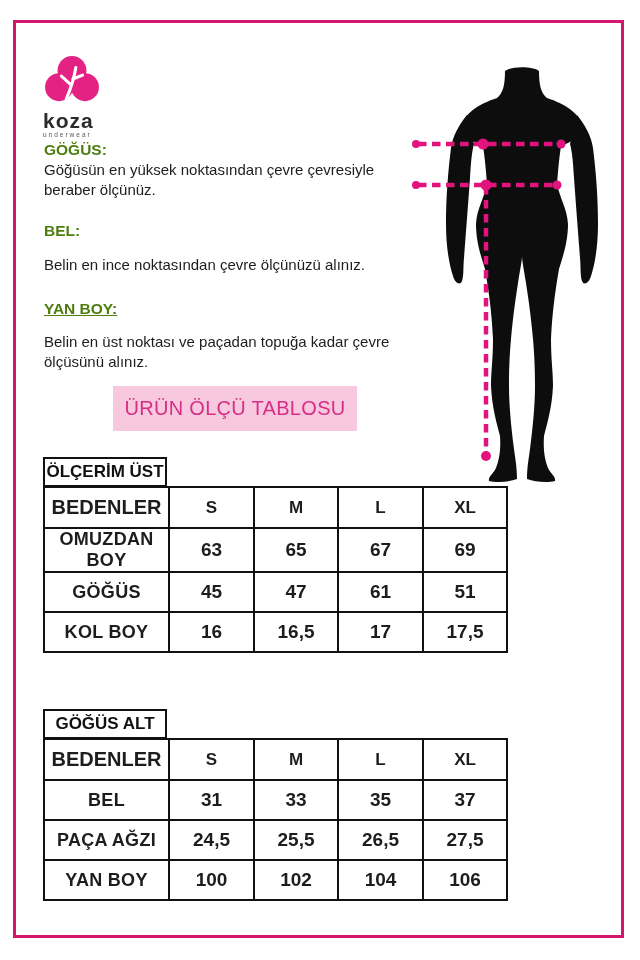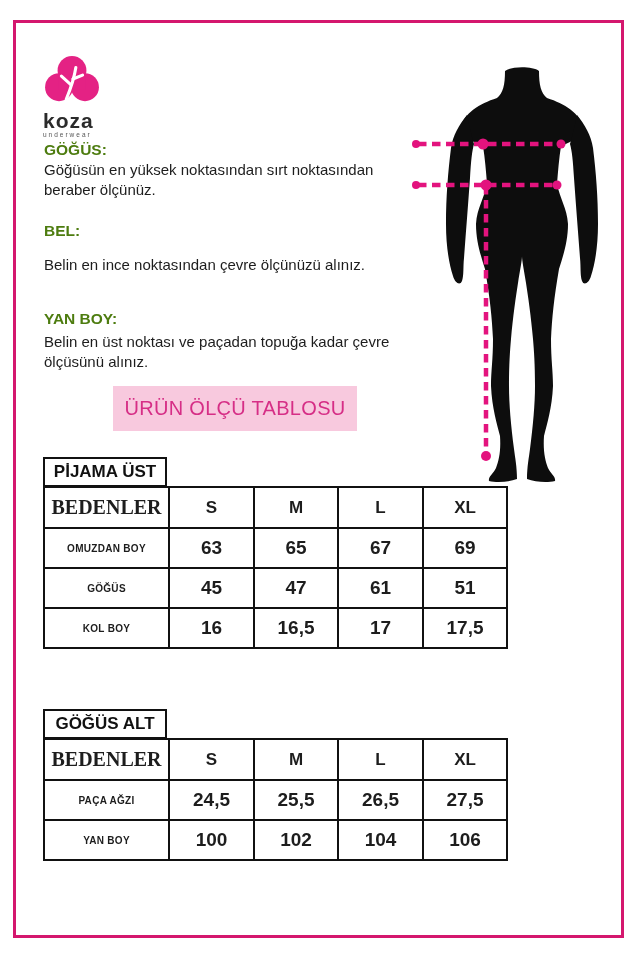--- a/index.html
+++ b/index.html
@@ -19,43 +19,43 @@
 
   
   #page-title{left:98px;top:102px;width:268px;text-align:center;
     font-size:21px;font-weight:bold;color:#e20c7b;letter-spacing:0.2px;}
 
   
   .section-head{left:44px;width:350px;font-size:15.5px;font-weight:bold;color:#4d7c0f;}
   .section-body{left:44px;width:352px;font-size:15px;line-height:20px;color:#1d1d1d;}
   #sec0-head{top:141px;} #sec0-body{top:160px;}
   #sec1-head{top:222px;} #sec1-body{top:255px;}
-  #sec2-head{top:310px;} #sec2-body{top:332px;}
+  #sec2-head{top:300px;text-decoration:underline;} #sec2-body{top:332px;}
 
   
   #figure{left:405px;top:55px;width:220px;height:445px;}
 
   
   #banner{left:113px;top:386px;width:244px;height:45px;background:#f8c9de;
     display:flex;align-items:center;justify-content:center;
     font-size:20px;font-weight:normal;color:#d62e86;letter-spacing:0.3px;}
 
   
   .tbl-box{left:43px;width:120px;height:26px;border:2px solid #111;
     display:flex;align-items:center;justify-content:center;
     font-size:17px;font-weight:bold;color:#111;background:#fff;}
   #tbox0{top:457px;} #tbox1{top:709px;}
 
   
   table.size{position:absolute;left:43px;width:463px;border-collapse:collapse;table-layout:fixed;background:#fff;}
   #table0{top:486px;} #table1{top:738px;}
   table.size td{border:2px solid #111;text-align:center;vertical-align:middle;padding:0;}
-  table.size .hdr-first{font-size:20px;font-weight:bold;height:39px;font-family:Liberation Serif, serif;}
+  table.size .hdr-first{font-size:20px;font-weight:bold;height:39px;}
   table.size .hdr{font-size:17px;font-weight:bold;}
-  table.size .rowlabel{font-size:10px;font-weight:bold;letter-spacing:0.3px;height:38px;}
+  table.size .rowlabel{font-size:18px;font-weight:bold;letter-spacing:0.3px;height:38px;}
   table.size .val{font-size:19px;font-weight:bold;}
 </style>
 </head>
 <body>
 
 <div id="canvas">
 
   <div id="frame" class="abs"></div>
 
   <div id="logo" class="abs">
@@ -71,21 +71,21 @@
         <path d="M 29,31 L 19,22"></path>
         <path d="M 31,25 L 41,21"></path>
       </g>
     </svg>
     <div class="brand-name">koza</div>
     <div class="brand-tag">underwear</div>
   </div>
 
 
   <div id="sec0-head" class="abs section-head">GÖĞÜS:</div>
-  <div id="sec0-body" class="abs section-body">Göğüsün en yüksek noktasından sırt noktasından beraber ölçünüz.</div>
+  <div id="sec0-body" class="abs section-body">Göğüsün en yüksek noktasından çevre çevresiyle beraber ölçünüz.</div>
 
   <div id="sec1-head" class="abs section-head">BEL:</div>
   <div id="sec1-body" class="abs section-body">Belin en ince noktasından çevre ölçünüzü alınız.</div>
 
   <div id="sec2-head" class="abs section-head">YAN BOY:</div>
   <div id="sec2-body" class="abs section-body">Belin en üst noktası ve paçadan topuğa kadar çevre ölçüsünü alınız.</div>
 
   <svg id="figure" class="abs" viewBox="0 0 220 445">
 
     <path fill="#0d0d0d" d="
@@ -154,21 +154,21 @@
       <circle cx="156" cy="89" r="4.5" stroke="none"></circle>
       <circle cx="11" cy="130" r="4" stroke="none"></circle>
       <circle cx="81" cy="130" r="5.5" stroke="none"></circle>
       <circle cx="152" cy="130" r="4.5" stroke="none"></circle>
       <circle cx="81" cy="401" r="5" stroke="none"></circle>
     </g>
   </svg>
 
   <div id="banner" class="abs">ÜRÜN ÖLÇÜ TABLOSU</div>
 
-  <div id="tbox0" class="abs tbl-box">PİJAMA ÜST</div>
+  <div id="tbox0" class="abs tbl-box">ÖLÇERİM ÜST</div>
   <table id="table0" class="size">
     <colgroup>
         <col style="width:125px">
         <col style="width:85px">
         <col style="width:84px">
         <col style="width:85px">
         <col style="width:84px">
       </colgroup>
     <tbody>
         <tr>
@@ -213,20 +213,27 @@
       </colgroup>
     <tbody>
         <tr>
       <td class="hdr-first">BEDENLER</td>
       <td class="hdr">S</td>
       <td class="hdr">M</td>
       <td class="hdr">L</td>
       <td class="hdr">XL</td>
     </tr>
     <tr>
+      <td class="rowlabel">BEL</td>
+      <td class="val">31</td>
+      <td class="val">33</td>
+      <td class="val">35</td>
+      <td class="val">37</td>
+    </tr>
+    <tr>
       <td class="rowlabel">PAÇA AĞZI</td>
       <td class="val">24,5</td>
       <td class="val">25,5</td>
       <td class="val">26,5</td>
       <td class="val">27,5</td>
     </tr>
     <tr>
       <td class="rowlabel">YAN BOY</td>
       <td class="val">100</td>
       <td class="val">102</td>

